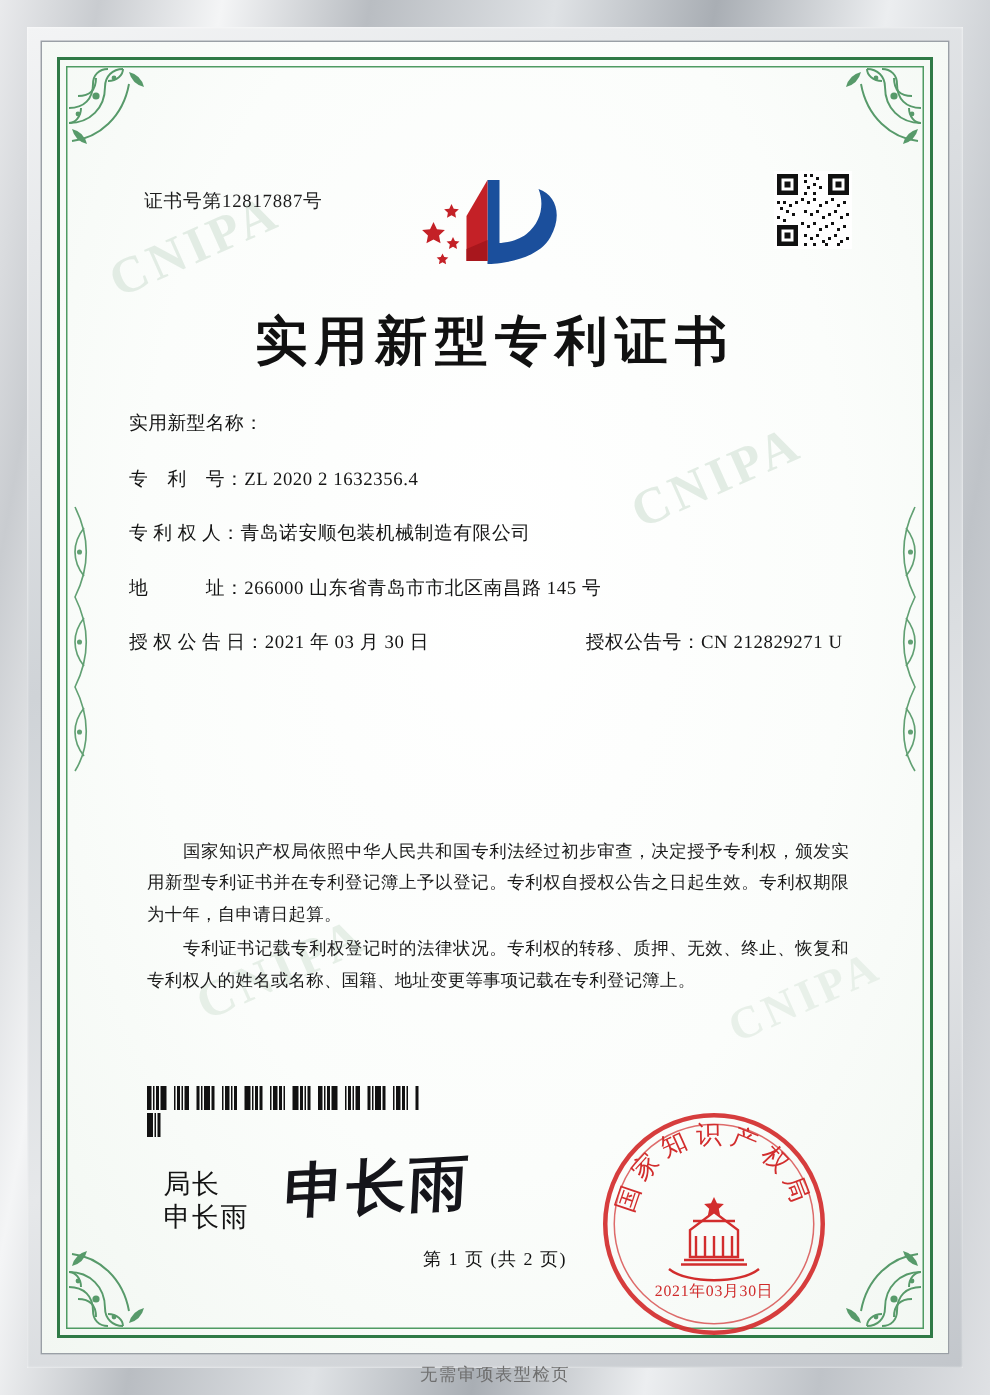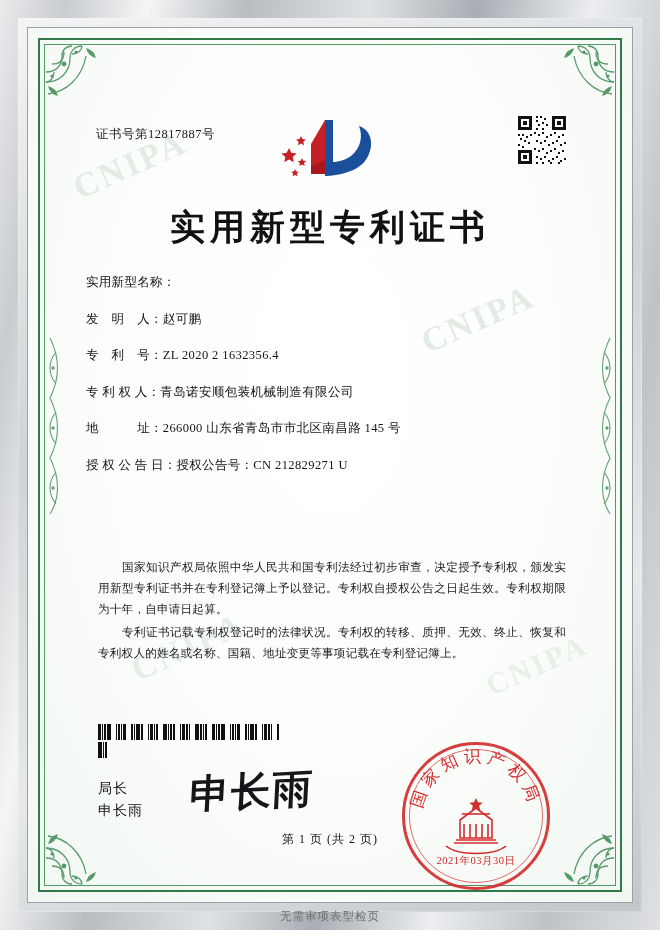--- a/index.html
+++ b/index.html
@@ -222,23 +222,23 @@
     display: inline-block;
     background: #111;
     height: 16px;
     margin-right: 1px;
     vertical-align: top;
   }
 
   
   .sig-block {
     position: absolute;
-    left: 40px;
+    left: 51px;
     top: 726px;
-    font-size: 14px;
+    font-size: 18px;
     line-height: 22px;
     color: #141414;
     letter-spacing: 1px;
   }
   .sig-script {
     position: absolute;
     left: 132px;
     top: 712px;
     font-family: "DejaVu Serif", serif;
     font-size: 40px;
@@ -517,37 +517,34 @@
          </svg>
        </div>
 
        <div class="title">实用新型专利证书</div>
 
        <div class="fields">
          <div class="row">
            <span class="lbl">实用新型名称：</span>
          </div>
          <div class="row">
-           <span class="lbl">发　明　人：</span>
-           <span class="val">赵可鹏</span>
-         </div>
-         <div class="row">
            <span class="lbl">专　利　号：</span>
            <span class="val mono-num">ZL 2020 2 1632356.4</span>
          </div>
          <div class="row">
            <span class="lbl">专 利 权 人：</span>
            <span class="val">青岛诺安顺包装机械制造有限公司</span>
          </div>
          <div class="row">
            <span class="lbl">地　　　址：</span>
            <span class="val">266000  山东省青岛市市北区南昌路 145 号</span>
          </div>
          <div class="row split">
            <span class="lbl">授 权 公 告 日：</span>
+           <span class="val">2021 年 03 月 30 日</span>
            <span class="lbl2">授权公告号：</span>
            <span class="val2">CN 212829271 U</span>
          </div>
        </div>
 
        <div class="legal">
          <p>国家知识产权局依照中华人民共和国专利法经过初步审查，决定授予专利权，颁发实用新型专利证书并在专利登记簿上予以登记。专利权自授权公告之日起生效。专利权期限为十年，自申请日起算。</p>
          <p>专利证书记载专利权登记时的法律状况。专利权的转移、质押、无效、终止、恢复和专利权人的姓名或名称、国籍、地址变更等事项记载在专利登记簿上。</p>
        </div>
 

